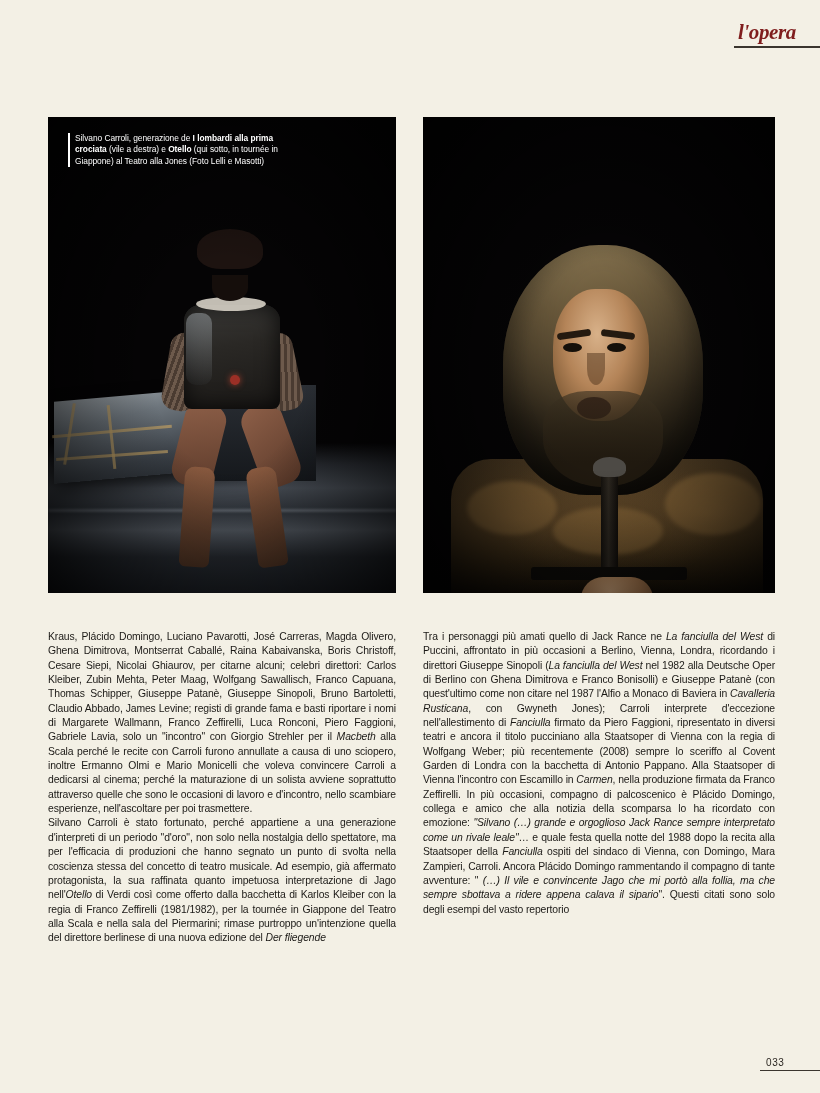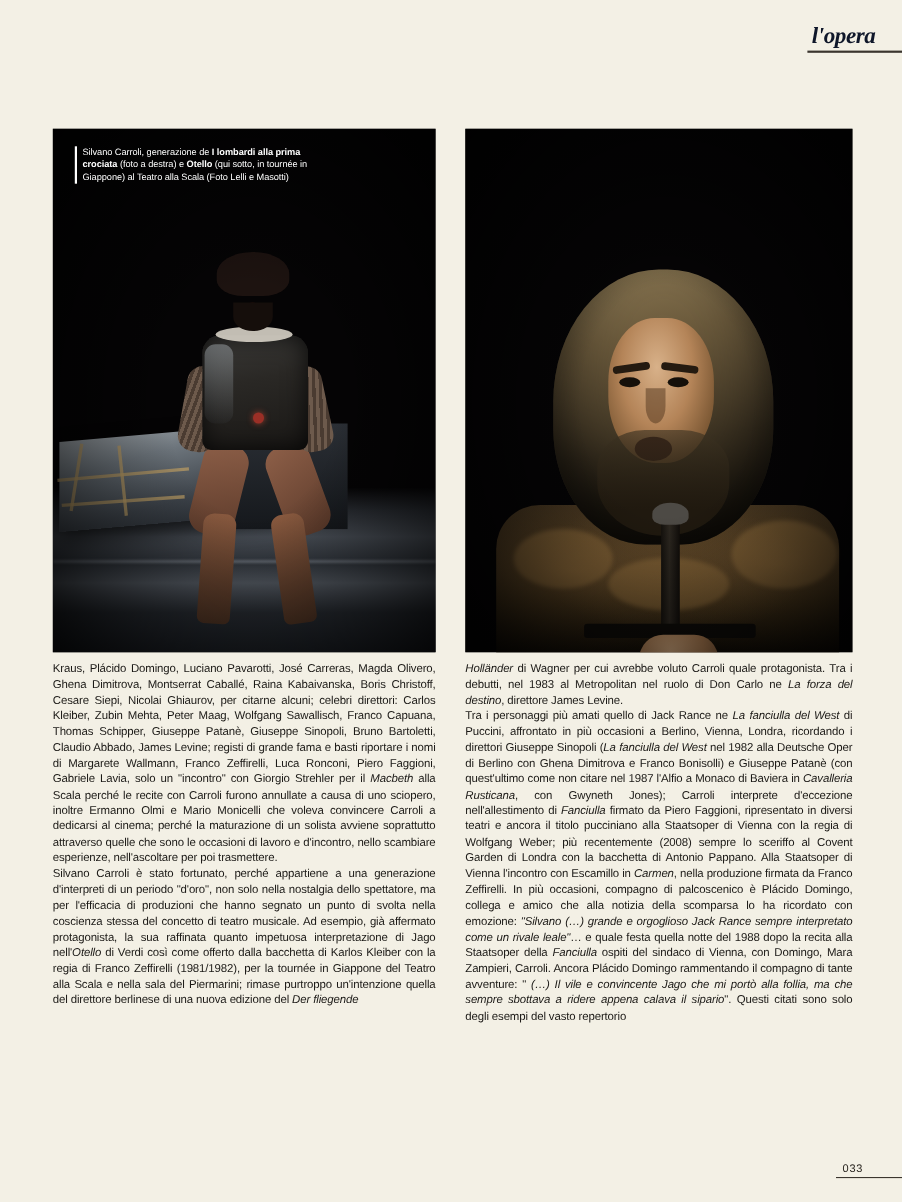--- a/index.html
+++ b/index.html
@@ -22,21 +22,21 @@
     right: 0px;
     width: 108px;
     text-align: left;
   }
   .masthead-word {
     font-family: "Liberation Serif", serif;
     font-weight: bold;
     font-style: italic;
     font-size: 21px;
     letter-spacing: -0.4px;
-    color: #0f172a;
+    color: #7f1d1d;
     line-height: 1;
     padding-left: 26px;
     display: block;
   }
   .masthead-rule {
     margin-top: 3px;
     margin-left: 22px;
     height: 2px;
     background: #3a352e;
   }
@@ -371,21 +371,21 @@
     top: 332px;
     width: 72px;
     height: 54px;
     border-radius: 22px 22px 14px 14px;
     background: radial-gradient(ellipse at 40% 28%, #d2a87e 0%, #a8794f 50%, #5d4026 100%);
   }
 
   
   .col {
     position: absolute;
-    top: 602px;
+    top: 630px;
     width: 348px;
     font-size: 10.4px;
     line-height: 14.35px;
     color: #1b1916;
     text-align: justify;
     letter-spacing: -0.12px;
   }
   .col-left  { left: 48px; }
   .col-right { left: 423px; width: 352px; }
   .col p { margin: 0; text-indent: 0; }
@@ -442,21 +442,21 @@
     <div class="collar"></div>
     <div class="head"></div>
     <div class="hair"></div>
     <div class="mouth"></div>
     <div class="beard"></div>
   </div>
 
   <div class="vignette"></div>
 
   <div class="caption">
-    <span>Silvano Carroli, generazione de </span><b>I lombardi alla prima crociata</b><span> (foto a destra) e </span><b>Otello</b><span> (qui sotto, in tournée in Giappone) al Teatro alla Scala (Foto Lelli e Masotti)</span>
+    <span>Silvano Carroli, generazione de </span><b>I lombardi alla prima crociata</b><span> (vile a destra) e </span><b>Otello</b><span> (qui sotto, in tournée in Giappone) al Teatro alla Jones (Foto Lelli e Masotti)</span>
   </div>
 </div>
 
 <div class="photo photo-right">
   <div class="figure-right">
     <div class="r-shoulders"></div>
     <div class="fur-tuft" style="left:-30px; top:236px; width:90px; height:54px;"></div>
     <div class="fur-tuft" style="left:168px; top:228px; width:96px; height:62px;"></div>
     <div class="fur-tuft" style="left:56px; top:262px; width:110px; height:48px;"></div>
     <div class="r-hair"></div>
@@ -475,20 +475,19 @@
   </div>
   <div class="vignette"></div>
 </div>
 
 <div class="col col-left">
   <p><span>Kraus, Plácido Domingo, Luciano Pavarotti, José Carreras, Magda Olivero, Ghena Dimitrova, Montserrat Caballé, Raina Kabaivanska, Boris Christoff, Cesare Siepi, Nicolai Ghiaurov, per citarne alcuni; celebri direttori: Carlos Kleiber, Zubin Mehta, Peter Maag, Wolfgang Sawallisch, Franco Capuana, Thomas Schipper, Giuseppe Patanè, Giuseppe Sinopoli, Bruno Bartoletti, Claudio Abbado, James Levine; registi di grande fama e basti riportare i nomi di Margarete Wallmann, Franco Zeffirelli, Luca Ronconi, Piero Faggioni, Gabriele Lavia, solo un "incontro" con Giorgio Strehler per il </span><i>Macbeth</i><span> alla Scala perché le recite con Carroli furono annullate a causa di uno sciopero, inoltre Ermanno Olmi e Mario Monicelli che voleva convincere Carroli a dedicarsi al cinema; perché la maturazione di un solista avviene soprattutto attraverso quelle che sono le occasioni di lavoro e d'incontro, nello scambiare esperienze, nell'ascoltare per poi trasmettere.</span></p>
   <p><span>Silvano Carroli è stato fortunato, perché appartiene a una generazione d'interpreti di un periodo "d'oro", non solo nella nostalgia dello spettatore, ma per l'efficacia di produzioni che hanno segnato un punto di svolta nella coscienza stessa del concetto di teatro musicale. Ad esempio, già affermato protagonista, la sua raffinata quanto impetuosa interpretazione di Jago nell'</span><i>Otello</i><span> di Verdi così come offerto dalla bacchetta di Karlos Kleiber con la regia di Franco Zeffirelli (1981/1982), per la tournée in Giappone del Teatro alla Scala e nella sala del Piermarini; rimase purtroppo un'intenzione quella del direttore berlinese di una nuova edizione del </span><i>Der fliegende</i></p>
 </div>
 
 <div class="col col-right">
-  <p><i>Holländer</i><span> di Wagner per cui avrebbe voluto Carroli quale protagonista. Tra i debutti, nel 1983 al Metropolitan nel ruolo di Don Carlo ne </span><i>La forza del destino</i><span>, direttore James Levine.</span></p>
   <p><span>Tra i personaggi più amati quello di Jack Rance ne </span><i>La fanciulla del West</i><span> di Puccini, affrontato in più occasioni a Berlino, Vienna, Londra, ricordando i direttori Giuseppe Sinopoli (</span><i>La fanciulla del West</i><span> nel 1982 alla Deutsche Oper di Berlino con Ghena Dimitrova e Franco Bonisolli) e Giuseppe Patanè (con quest'ultimo come non citare nel 1987 l'Alfio a Monaco di Baviera in </span><i>Cavalleria Rusticana</i><span>, con Gwyneth Jones); Carroli interprete d'eccezione nell'allestimento di </span><i>Fanciulla</i><span> firmato da Piero Faggioni, ripresentato in diversi teatri e ancora il titolo pucciniano alla Staatsoper di Vienna con la regia di Wolfgang Weber; più recentemente (2008) sempre lo sceriffo al Covent Garden di Londra con la bacchetta di Antonio Pappano. Alla Staatsoper di Vienna l'incontro con Escamillo in </span><i>Carmen</i><span>, nella produzione firmata da Franco Zeffirelli. In più occasioni, compagno di palcoscenico è Plácido Domingo, collega e amico che alla notizia della scomparsa lo ha ricordato con emozione: </span><i>"Silvano (…) grande e orgoglioso Jack Rance sempre interpretato come un rivale leale"</i><span>… e quale festa quella notte del 1988 dopo la recita alla Staatsoper della </span><i>Fanciulla</i><span> ospiti del sindaco di Vienna, con Domingo, Mara Zampieri, Carroli. Ancora Plácido Domingo rammentando il compagno di tante avventure: " </span><i>(…) Il vile e convincente Jago che mi portò alla follia, ma che sempre sbottava a ridere appena calava il sipario</i><span>". Questi citati sono solo degli esempi del vasto repertorio</span></p>
 </div>
 
 <div class="folio">
   <span class="folio-num">033</span>
   <div class="folio-rule"></div>
 </div>
 
 </body></html>

